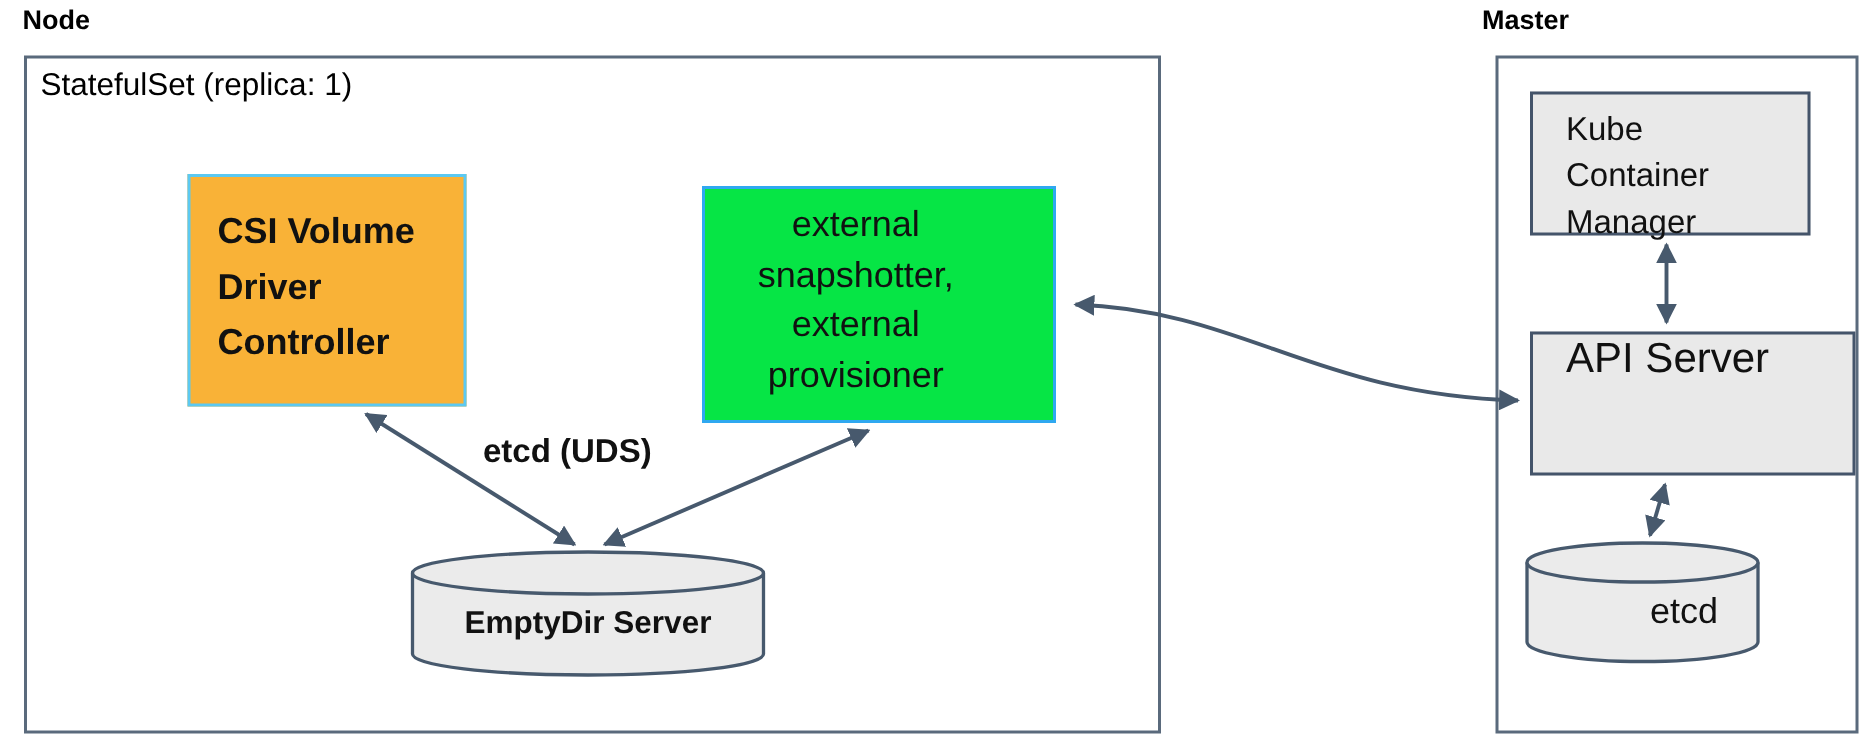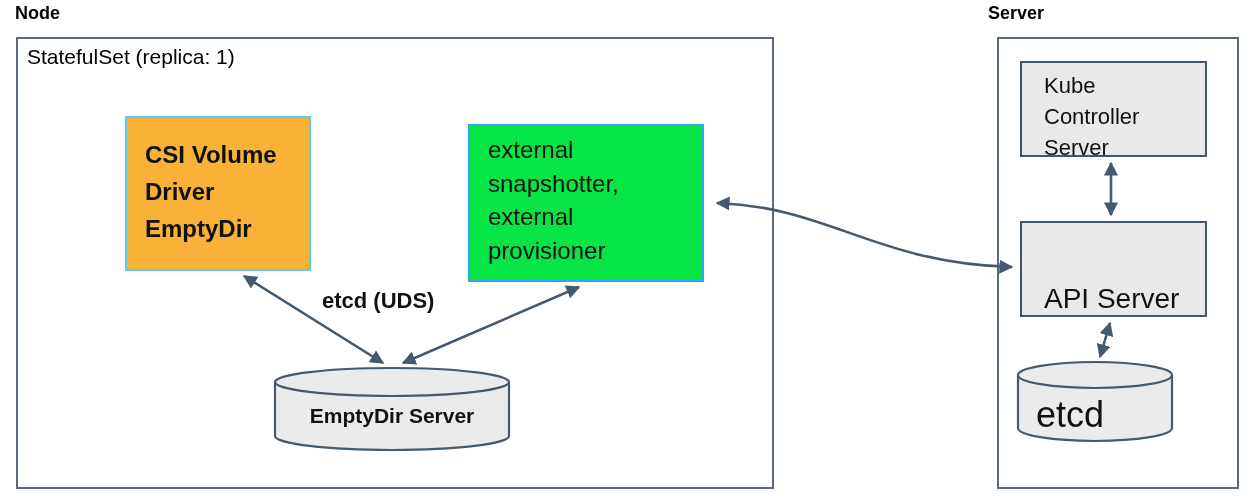--- a/index.html
+++ b/index.html
@@ -31,71 +31,71 @@
     padding:18px 6px 0 18px;
   }
   .csi-box .wrap{display:block; max-width:150px;}
   .sidecar-box{
     position:absolute; left:468px; top:124px; width:236px; height:158px;
     background:#06E545; border:2.5px solid #2FA8F0;
     box-sizing:border-box;
     font-size:24px; line-height:33.5px;
     padding:7px 6px 0 18px;
   }
-  .sidecar-box .wrap{display:block; max-width:165px;}
+  .sidecar-box .wrap{display:block; max-width:165px;text-align:center;}
   .grpc-label{
     position:absolute; left:322px; top:288px;
     font-size:22px; font-weight:bold;
   }
   .cyl-label-emptydir{
     position:absolute; left:275px; top:404px; width:234px;
     text-align:center; font-size:21px; font-weight:bold;
   }
   .gray-box{
     position:absolute; background:#E9E9E9; border:2px solid #44546A;
     box-sizing:border-box;
   }
   .kcm-box{
     left:1020px; top:61px; width:187px; height:96px;
     font-size:22px; line-height:31px; padding:7px 4px 0 22px;
   }
   .kcm-box .wrap{display:block; max-width:130px;}
   .api-box{
-    left:1020px; top:221px; width:187px; height:96px;
-    font-size:28px; display:flex; align-items:flex-end; padding-left:22px;
+    left:1020px; top:221px; width:217px; height:96px;
+    font-size:28px; display:flex; align-items:flex-start; padding-left:22px;
   }
   .etcd-label{
-    position:absolute; left:1036px; top:394px; font-size:36px;
+    position:absolute; left:1100px; top:394px; font-size:24px;
   }
   svg.overlay{position:absolute; left:0; top:0; pointer-events:none;}
 </style>
 </head>
 <body>
 
 <div id="canvas">
 
   <div class="region-label" style="left:15px; top:3px;">Node</div>
   <div class="outer-box" style="left:16px; top:37px; width:754px; height:448px;"></div>
   <div class="statefulset-label" style="left:27px; top:45px;">StatefulSet (replica: 1)</div>
 
   <div class="csi-box">
-    <span class="wrap">CSI Volume Driver EmptyDir</span>
+    <span class="wrap">CSI Volume Driver Controller</span>
   </div>
 
   <div class="sidecar-box">
     <span class="wrap">external snapshotter, external provisioner</span>
   </div>
 
   <div class="grpc-label">etcd (UDS)</div>
 
-  <div class="region-label" style="left:988px; top:3px;">Server</div>
+  <div class="region-label" style="left:988px; top:3px;">Master</div>
   <div class="outer-box" style="left:997px; top:37px; width:238px; height:448px;"></div>
 
   <div class="gray-box kcm-box">
-    <span class="wrap">Kube Controller Server</span>
+    <span class="wrap">Kube Container Manager</span>
   </div>
 
   <div class="gray-box api-box">
     <span>API Server</span>
   </div>
 
   <svg class="overlay" width="1250" height="496" viewBox="0 0 1250 496">
     <defs>
       <marker id="ah" viewBox="0 0 10 10" refX="9" refY="5" markerWidth="14" markerHeight="14" markerUnits="userSpaceOnUse" orient="auto-start-reverse">
         <path d="M0,0 L10,5 L0,10 z" fill="#47596D"></path>

